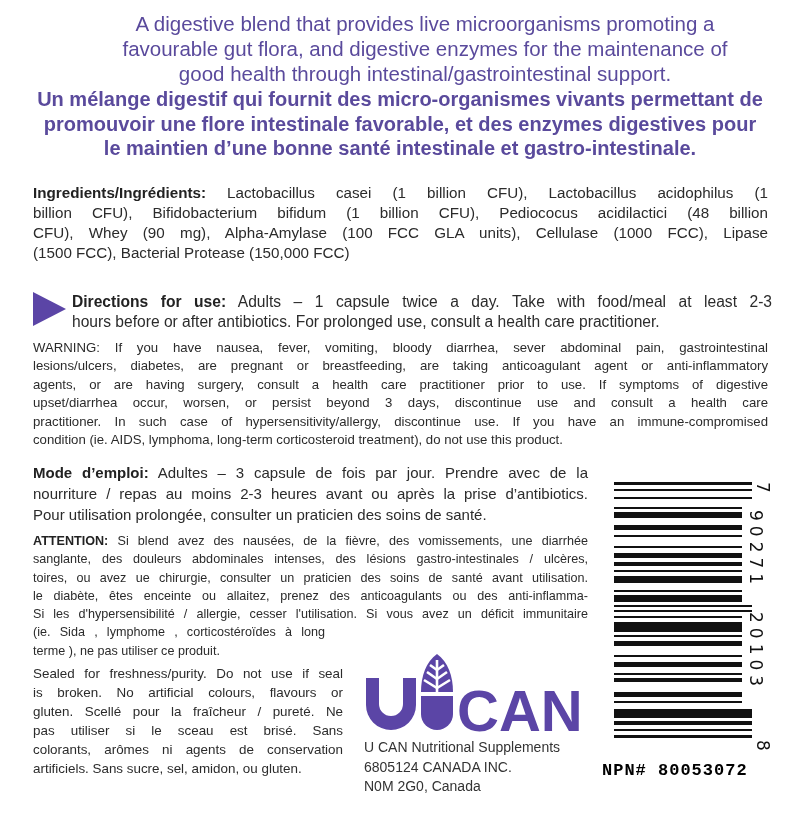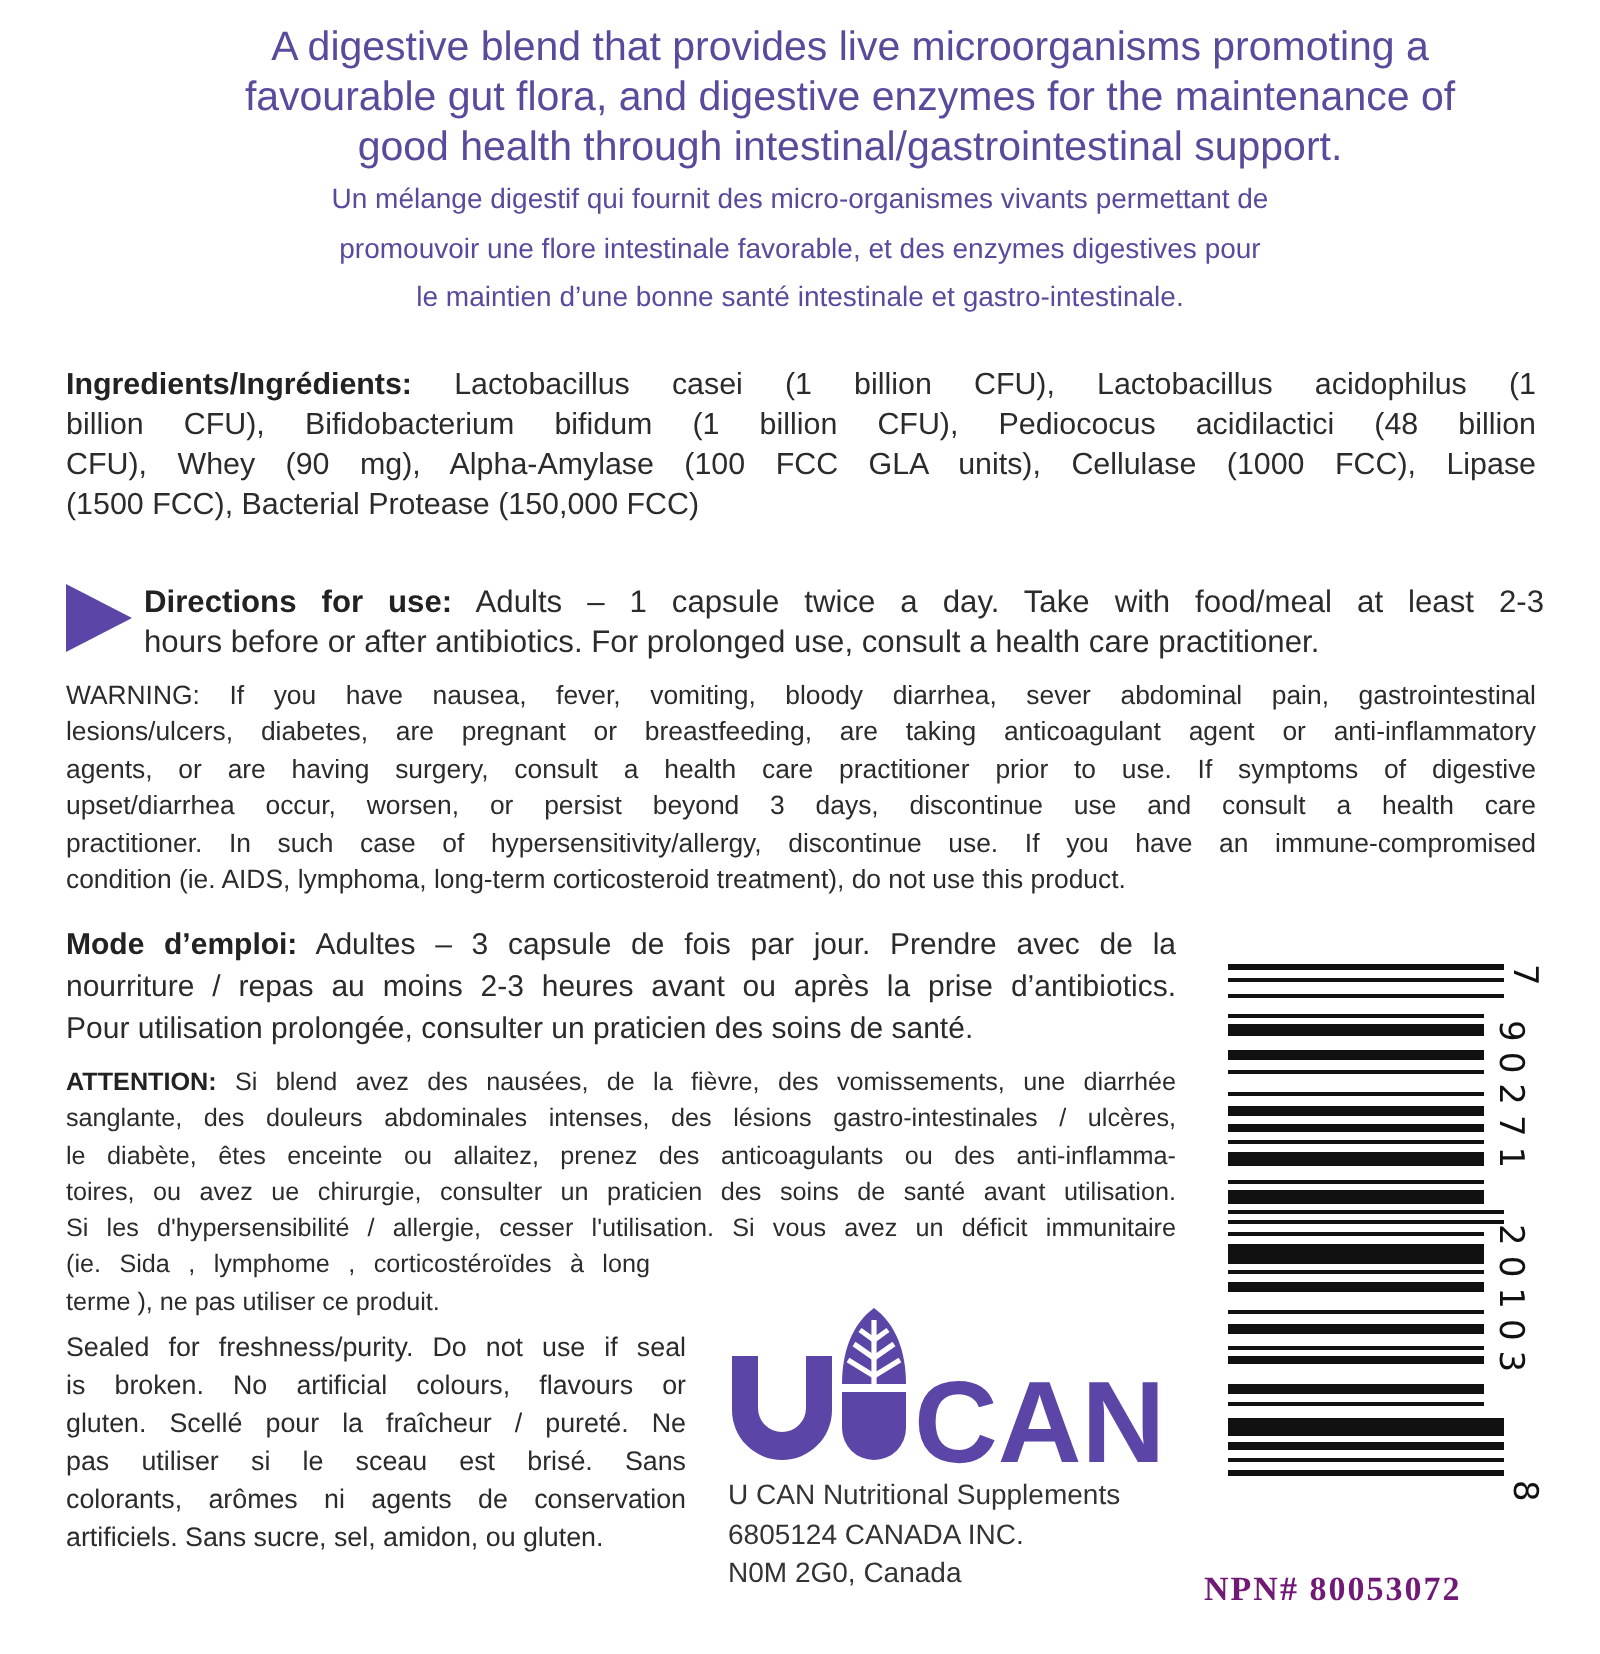--- a/index.html
+++ b/index.html
@@ -7,21 +7,21 @@
     width: 800px; height: 827px; background: #ffffff; position: relative; overflow: hidden;
     font-family: "Liberation Sans", "DejaVu Sans", sans-serif; color: #2a2a2a;
   }
   .abs { position: absolute; }
   .tagline {
     left: 0; width: 800px; text-align: center; color: #5a4a9c;
     font-family: "Liberation Sans", sans-serif; font-size: 20.5px; line-height: 25px;
   }
   .tagline .ln { display: block; white-space: nowrap; }
   #tag-en { top: 11px; padding-left: 25px; }
-  #tag-fr { top: 87px; font-size: 14px; line-height: 24.5px; }
+  #tag-fr { top: 87px; font-size: 20px; line-height: 24.5px; font-weight: bold; }
 
   .body-txt { font-size: 15.2px; line-height: 20px; color: #2b2b2b; text-align: justify; }
   .body-txt .ln { display: block; white-space: nowrap; }
   .just { text-align: justify; text-align-last: justify; }
   b { font-weight: bold; color: #222; }
 
   #ingredients { left: 33px; top: 183px; width: 735px; }
   #directions { left: 72px; top: 292px; width: 700px; font-size: 15.6px; }
   #warning { left: 33px; top: 339px; width: 735px; font-size: 13.2px; line-height: 18.4px; }
   #mode { left: 33px; top: 462px; width: 555px; font-size: 15px; line-height: 21px; }
@@ -30,22 +30,22 @@
 
   #arrow { left: 33px; top: 292px; width: 0; height: 0;
     border-top: 17px solid transparent; border-bottom: 17px solid transparent;
     border-left: 33px solid #5b45a6; }
 
   #logo { left: 364px; top: 652px; width: 225px; height: 82px; }
   #company { left: 364px; top: 738px; font-size: 14px; line-height: 19.5px; color: #333; }
   #company .ln { display: block; white-space: nowrap; }
 
   #barcode { left: 612px; top: 478px; width: 175px; height: 275px; }
-  #npn { left: 602px; top: 785px; font-family: Liberation Serif, serif; font-size: 17px;
-    font-weight: bold; letter-spacing: 1px; color: #701a75; white-space: nowrap; }
+  #npn { left: 602px; top: 761px; font-family: Liberation Mono, monospace; font-size: 17px;
+    font-weight: bold; letter-spacing: 1px; color: #000000; white-space: nowrap; }
 </style>
 </head>
 <body>
 
 <div id="tag-en" class="abs tagline">
   <span class="ln">A digestive blend that provides live microorganisms promoting a</span>
   <span class="ln">favourable gut flora, and digestive enzymes for the maintenance of</span>
   <span class="ln">good health through intestinal/gastrointestinal support.</span>
 </div>
 <div id="tag-fr" class="abs tagline">
@@ -78,22 +78,22 @@
 
 <div id="mode" class="abs body-txt">
   <span class="ln just"><b>Mode d’emploi:</b><span> Adultes – 3 capsule de fois par jour. Prendre avec de la</span></span>
   <span class="ln just">nourriture / repas au moins 2-3 heures avant ou après la prise d’antibiotics.</span>
   <span class="ln">Pour utilisation prolongée, consulter un praticien des soins de santé.</span>
 </div>
 
 <div id="attention" class="abs body-txt">
   <span class="ln just"><b>ATTENTION:</b><span> Si blend avez des nausées, de la fièvre, des vomissements, une diarrhée</span></span>
   <span class="ln just">sanglante, des douleurs abdominales intenses, des lésions gastro-intestinales / ulcères,</span>
+  <span class="ln just">toires, ou avez ue chirurgie, consulter un praticien des soins de santé avant utilisation.</span>
   <span class="ln just">le diabète, êtes enceinte ou allaitez, prenez des anticoagulants ou des anti-inflamma-</span>
-  <span class="ln just">toires, ou avez ue chirurgie, consulter un praticien des soins de santé avant utilisation.</span>
   <span class="ln just">Si les d'hypersensibilité / allergie, cesser l'utilisation. Si vous avez un déficit immunitaire</span>
   <span class="ln" style="width:292px;text-align:justify;text-align-last:justify;">(ie. Sida , lymphome , corticostéroïdes à long</span>
   <span class="ln">terme ), ne pas utiliser ce produit.</span>
 </div>
 
 <div id="sealed" class="abs body-txt">
   <span class="ln just">Sealed for freshness/purity. Do not use if seal</span>
   <span class="ln just">is broken. No artificial colours, flavours or</span>
   <span class="ln just">gluten. Scellé pour la fraîcheur / pureté. Ne</span>
   <span class="ln just">pas utiliser si le sceau est brisé. Sans</span>

